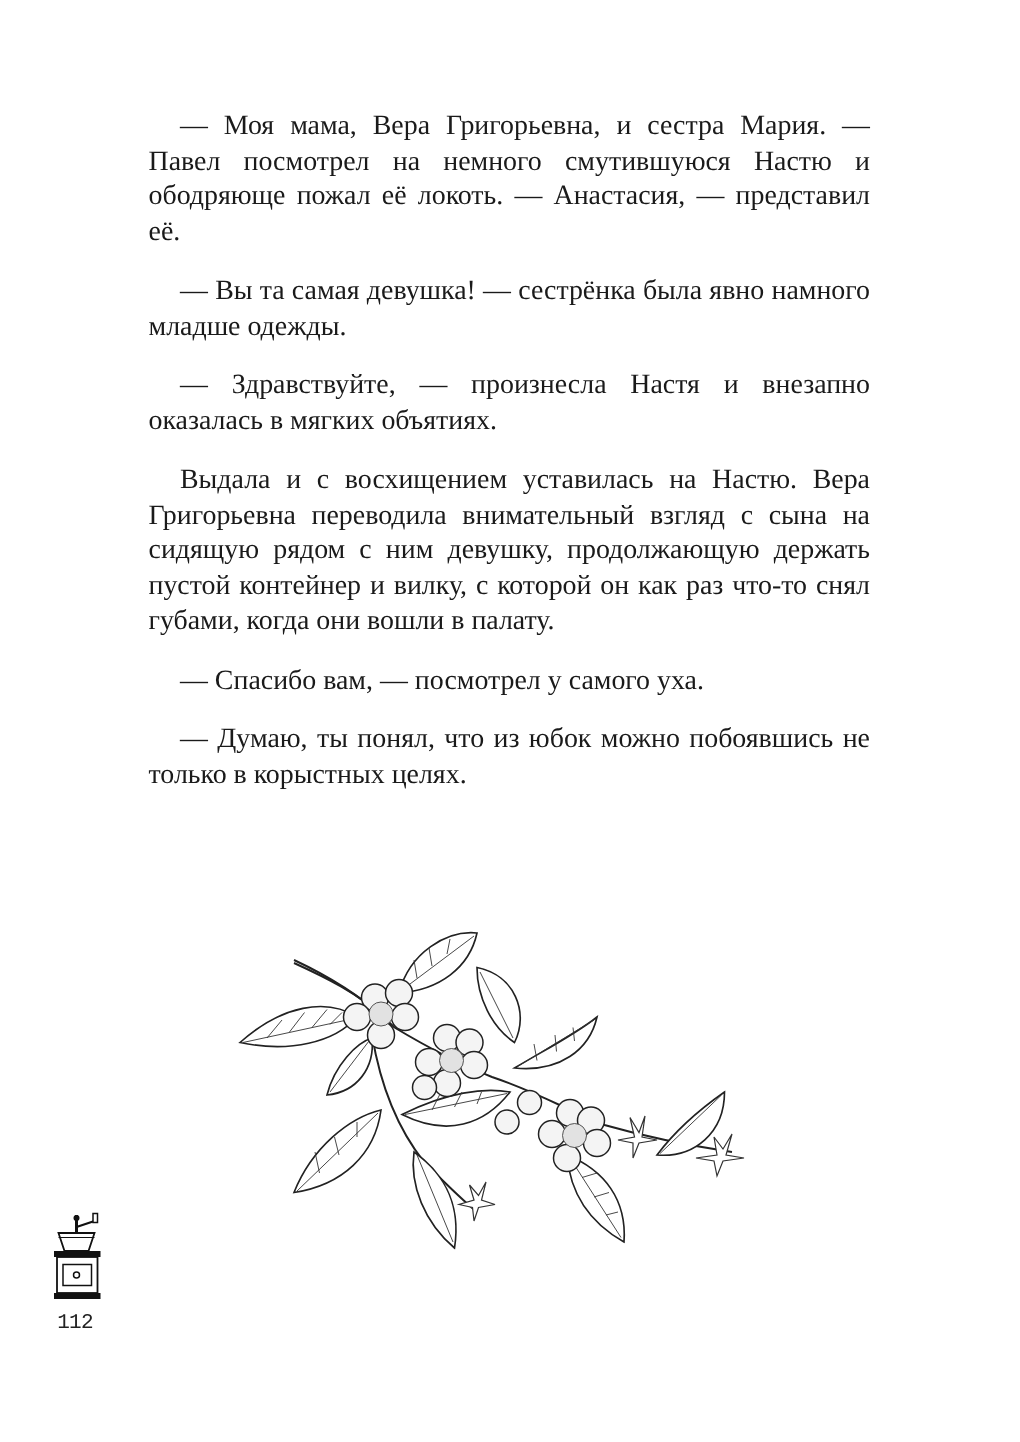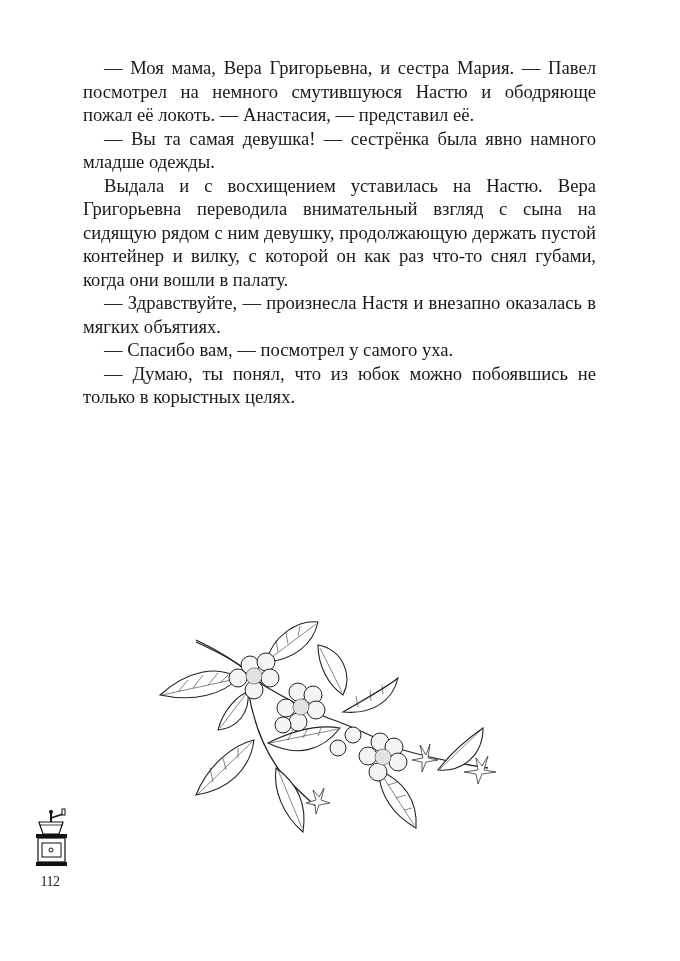--- a/index.html
+++ b/index.html
@@ -18,21 +18,21 @@
       position: absolute;
       left: 83px;
       top: 56px;
       width: 513px;
       font-family: "Liberation Serif", "DejaVu Serif", serif;
       font-size: 18.6px;
       line-height: 23.5px;
       color: #1a1a1a;
     }
     .page-text p {
-      margin: 0;
+      margin: 16px;
       text-indent: 21px;
       text-align: justify;
       text-align-last: left;
     }
     .illustration {
       position: absolute;
       left: 158px;
       top: 600px;
       width: 362px;
       height: 235px;
@@ -43,40 +43,40 @@
       top: 806px;
       width: 40px;
       height: 64px;
     }
     .page-number {
       position: absolute;
       left: 28px;
       top: 874px;
       width: 44px;
       text-align: center;
-      font-family: Liberation Serif, serif;
+      font-family: Liberation Mono, monospace;
       font-size: 14px;
       color: #222;
       letter-spacing: -0.5px;
     }
     .leaf { fill: #fff; stroke: #222; stroke-width: 1.1; }
     .vein { fill: none; stroke: #333; stroke-width: 0.6; }
     .stem { fill: none; stroke: #222; stroke-width: 1.3; }
     .berry { fill: #f4f4f4; stroke: #222; stroke-width: 1; }
     .berry-hl { fill: #e2e2e2; stroke: #444; stroke-width: 0.6; }
     .flower { fill: #fff; stroke: #333; stroke-width: 0.8; }
   </style>
 </head>
 <body>
 
 <div class="page-text">
   <p>— Моя мама, Вера Григорьевна, и сестра Мария. — Павел посмотрел на немного смутившуюся Настю и ободряюще пожал её локоть. — Анастасия, — представил её.</p>
   <p>— Вы та самая девушка! — сестрёнка была явно намного младше одежды.</p>
+  <p>— Здравствуйте, — произнесла Настя и внезапно оказалась в мягких объятиях.</p>
   <p>Выдала и с восхищением уставилась на Настю. Вера Григорьевна переводила внимательный взгляд с сына на сидящую рядом с ним девушку, продолжающую держать пустой контейнер и вилку, с которой он как раз что-то снял губами, когда они вошли в палату.</p>
-  <p>— Здравствуйте, — произнесла Настя и внезапно оказалась в мягких объятиях.</p>
   <p>— Спасибо вам, — посмотрел у самого уха.</p>
   <p>— Думаю, ты понял, что из юбок можно побоявшись не только в корыстных целях.</p>
 </div>
 
 <svg class="illustration" viewBox="0 0 362 235">
 
   <path class="stem" d="M38 40 C70 55 90 70 105 85 C130 100 150 110 170 118 C200 128 220 140 245 150 C280 160 310 165 330 168"></path>
   <path class="stem" d="M38 42 C60 52 80 62 98 78"></path>
   <path class="stem" d="M90 90 C95 120 105 150 125 175 C140 190 150 200 160 208"></path>
 

